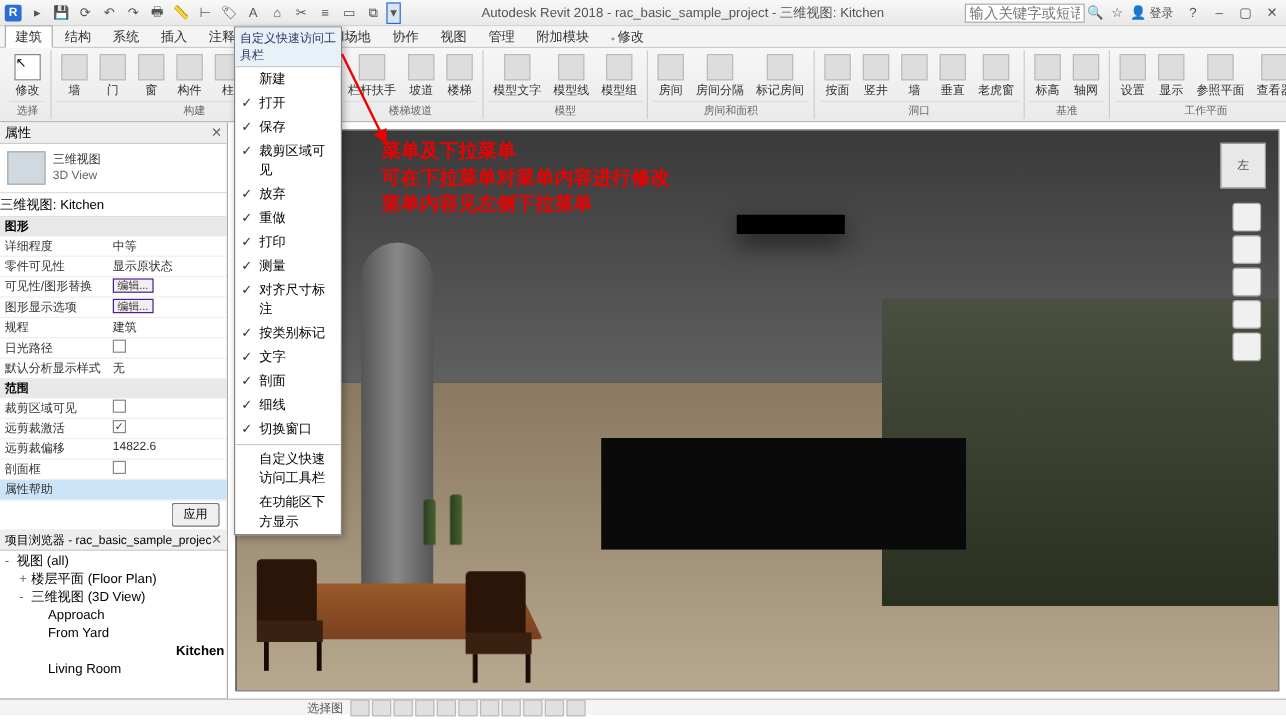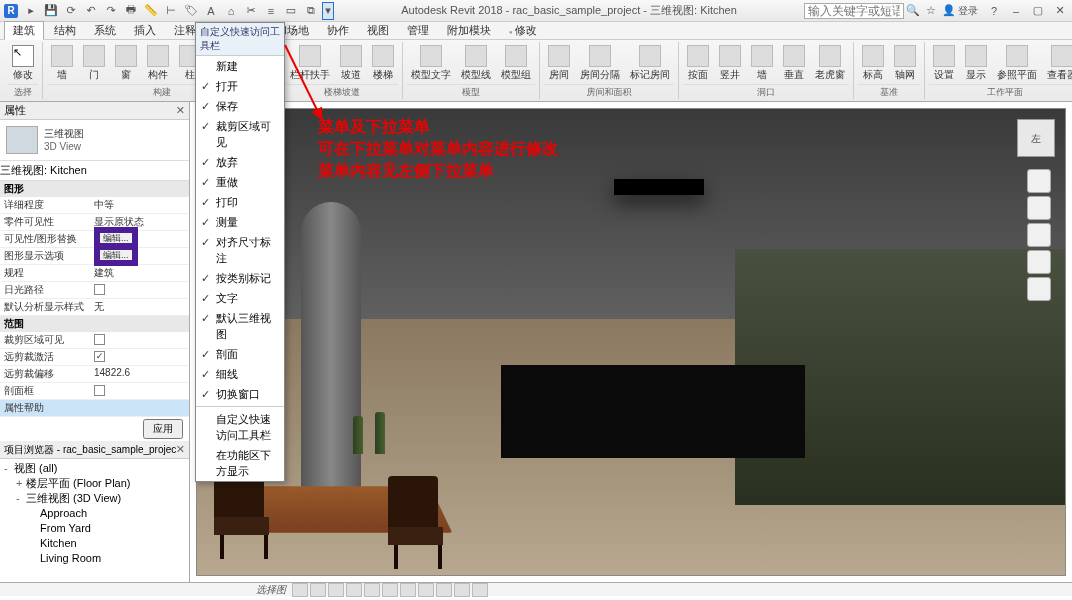--- a/index.html
+++ b/index.html
@@ -40,34 +40,34 @@
 .panel-head .x { cursor:pointer; color:#666; }
 .prop-type { display:flex; align-items:center; padding:6px; gap:6px; border-bottom:1px solid #ddd; }
 .prop-type-icon { width:32px; height:28px; background:#d0d8e0; border:1px solid #aaa; }
 .prop-type-txt { font-size:10px; color:#333; line-height:13px; }
 .prop-selector { padding:2px 0; font-size:11px; border-bottom:1px solid #ddd; }
 .prop-grid { flex:0 0 auto; }
 .prop-cat { background:#e8e8e8; padding:1px 4px; font-size:10px; font-weight:bold; }
 .prop-row { display:flex; border-bottom:1px solid #eee; font-size:10px; }
 .prop-row .k { width: 90px; padding:1px 4px; color:#333; }
 .prop-row .v { flex:1; padding:1px 4px; color:#333; }
-.prop-row .btn { font-size:9px; padding:0 3px; border:6px solid #4c1d95; background:#f0f0f0; cursor:pointer; }
+.prop-row .btn { font-size:9px; padding:0 3px; border:1px solid #4c1d95; background:#f0f0f0; cursor:pointer; }
 .prop-row.hl { background:#cce4f7; }
 .prop-apply { text-align:right; padding:2px 6px; }
 .prop-apply button { font-size:10px; padding:1px 8px; }
 
 
 .browser { flex:1; overflow:auto; font-size:11px; }
 .tree { padding:2px; }
 .tree-node { padding:0 0 0 0; line-height:15px; white-space:nowrap; cursor:pointer; }
 .tree-node.lv0 { padding-left: 2px; }
 .tree-node.lv1 { padding-left: 14px; }
 .tree-node.lv2 { padding-left: 28px; }
 .tree-node .tw { display:inline-block; width:10px; color:#666; }
-.tree-node.bold { font-weight:normal; }
+.tree-node.bold { font-weight:bold;text-align:right; }
 
 
 .viewport { flex:1; position:relative; background:#fff; }
 .vp-inner { position:absolute; inset:6px; border:1px solid #888; background:#1a1a1a; overflow:hidden; }
 .vp-sky { position:absolute; top:0; left:0; right:0; height:45%; background:linear-gradient(#3a3a3a,#606060); }
 .vp-floor { position:absolute; bottom:0; left:0; right:0; height:55%; background:linear-gradient(#8a7860,#b8a890); }
 .vp-column { position:absolute; left:12%; top:20%; width:60px; height:70%; background:linear-gradient(90deg,#555,#888,#555); border-radius:30px 30px 0 0; }
 .vp-counter { position:absolute; left:35%; top:55%; width:35%; height:20%; background:#0a0a0a; }
 .vp-exterior { position:absolute; right:0; top:30%; width:38%; height:55%; background:linear-gradient(#4a5040,#2a3020); }
 .vp-lamp { position:absolute; left:48%; top:15%; width:90px; height:16px; background:#000; box-shadow:0 8px 20px rgba(0,0,0,.6); }
@@ -89,21 +89,21 @@
 .dd-head { background:#e8f0f8; padding:2px 4px; font-size:10px; color:#336; border-bottom:1px solid #ccc; }
 .dd-item { padding:2px 6px 2px 20px; position:relative; cursor:pointer; line-height:16px; }
 .dd-item.chk::before { content:"✓"; position:absolute; left:5px; color:#333; }
 .dd-sep { border-top:1px solid #ccc; margin:2px 0; }
 
 
 .annot { position:absolute; top:116px; left:318px; z-index:200; color:#e00; font-size:16px; font-weight:bold; line-height:22px; }
 .annot-arrow { position:absolute; top:40px; left:280px; z-index:199; }
 
 
-.statusbar { height:14px; border-top:1px solid #aaa; background:#f4f4f4; display:flex; align-items:center; font-size:10px; padding:0 6px; color:#555;font-style:italic; }
+.statusbar { height:14px; border-top:1px solid #aaa; background:#f4f4f4; display:flex; align-items:center; font-size:10px; padding:0 6px; color:#555; }
 .statusbar .sbtn { width:16px; height:14px; background:#e0e0e0; border:1px solid #bbb; margin-right:2px; }
 .statusbar .label { margin-right:6px; }
 
 
 .chk-box { width:11px; height:11px; border:1px solid #888; display:inline-block; vertical-align:middle; }
 .chk-box.on::after { content:"✓"; font-size:9px; line-height:9px; display:block; text-align:center; }
 
 
 .view-ctrl { position:absolute; right:0; top:102px; width:50px; display:flex; gap:2px; padding:2px; }
 .view-ctrl div { width:14px; height:14px; border:1px solid #aaa; background:#f0f0f0; }
@@ -469,21 +469,20 @@
       <div class="dd-item chk">打开</div>
       <div class="dd-item chk">保存</div>
       <div class="dd-item chk">裁剪区域可见</div>
       <div class="dd-item chk">放弃</div>
       <div class="dd-item chk">重做</div>
       <div class="dd-item chk">打印</div>
       <div class="dd-item chk">测量</div>
       <div class="dd-item chk">对齐尺寸标注</div>
       <div class="dd-item chk">按类别标记</div>
       <div class="dd-item chk">文字</div>
-      <div class="dd-item chk">默认三维视图</div>
       <div class="dd-item chk">剖面</div>
       <div class="dd-item chk">细线</div>
       <div class="dd-item chk">切换窗口</div>
     </div>
   <div class="dd-sep"></div>
   <div class="dd-item">自定义快速访问工具栏</div>
   <div class="dd-item">在功能区下方显示</div>
 </div>
 
 <svg class="annot-arrow" width="50" height="90">

